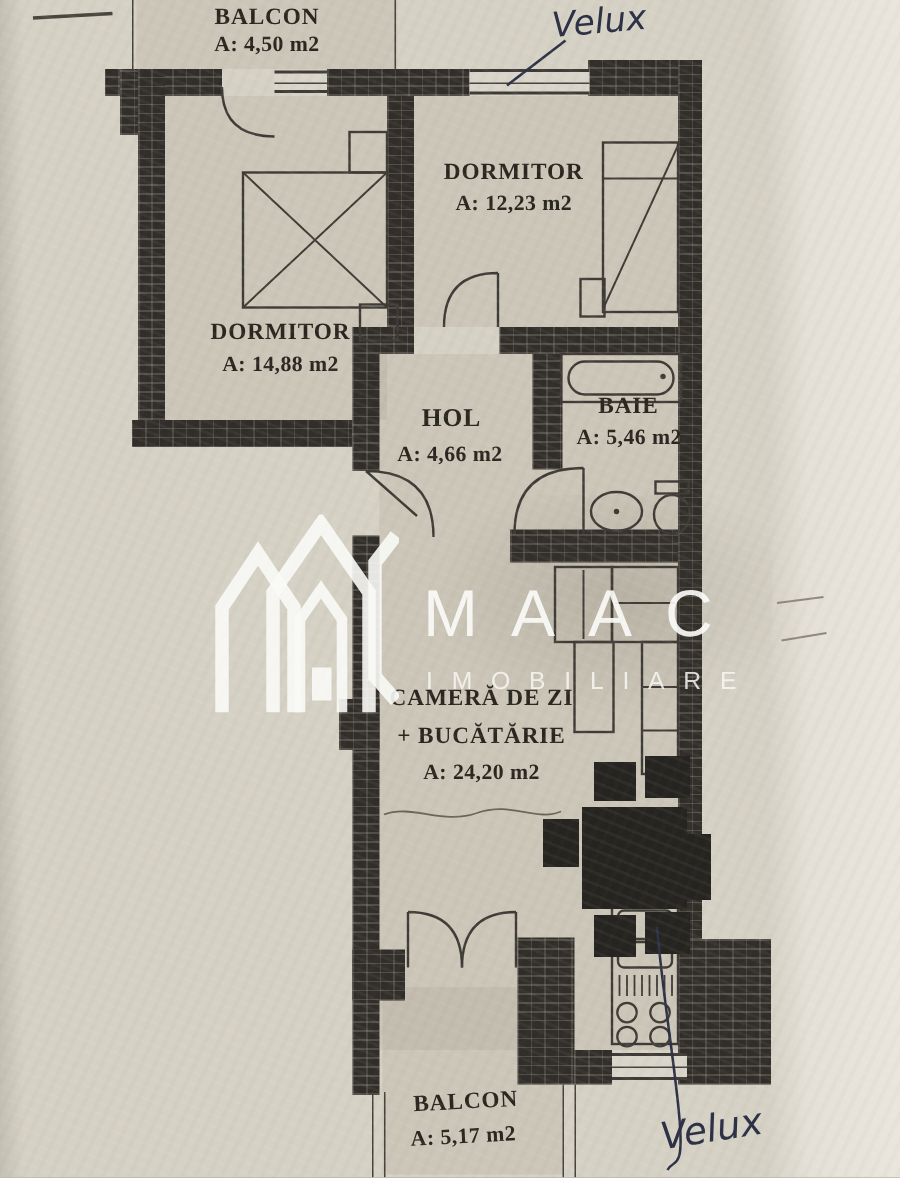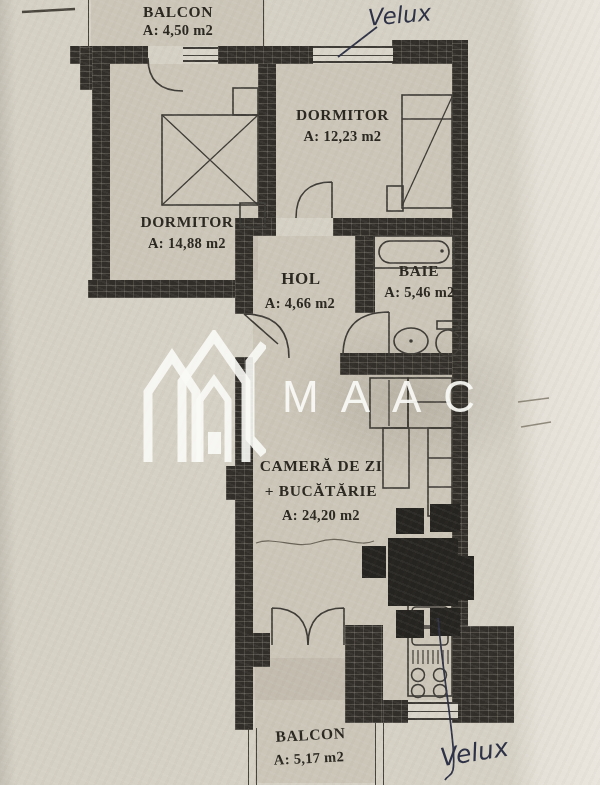--- a/index.html
+++ b/index.html
@@ -169,27 +169,28 @@
 
   <div class="abs label room-name" style="left:255px;top:457px;width:132px;">CAMERĂ DE ZI</div>
   <div class="abs label room-name" style="left:255px;top:482px;width:132px;">+ BUCĂTĂRIE</div>
   <div class="abs label room-area" style="left:255px;top:508px;width:132px;">A: 24,20 m2</div>
 
   <div class="abs label room-name tilt" style="left:253px;top:726px;width:115px;">BALCON</div>
   <div class="abs label room-area tilt" style="left:250px;top:751px;width:118px;">A: 5,17 m2</div>
 
   <div class="abs shade-mid"></div>
 
-  <div class="abs watermark" style="left:0;top:0;width:600px;height:597px;">
+  <div class="abs watermark" style="left:0;top:13px;width:600px;height:597px;">
     <svg class="abs" style="left:138px;top:330px;" width="128" height="132" viewBox="0 0 128 132" fill="none" stroke="rgba(250,250,246,0.9)">
       <path d="M10,132 L10,62 L34,26 L58,62 L58,132" stroke-width="9"></path>
       <path d="M44,132 L44,52 L76,6 L108,52 L108,132" stroke-width="9"></path>
       <path d="M62,132 L62,70 L76,50 L90,70 L90,132" stroke-width="7"></path>
       <rect x="70" y="102" width="13" height="22" fill="rgba(250,250,246,0.9)" stroke="none"></rect>
       <path d="M126,14 L112,32 L112,108 L126,124" stroke-width="9"></path>
     </svg>
     <div class="abs wm-brand" style="left:282px;top:372px;">MAAC</div>
+    <div class="abs wm-tag" style="left:284px;top:432px;">IMOBILIARE</div>
   </div>
 
   <div class="abs ink ink-top" style="left:368px;top:2px;">Velux</div>
   <div class="abs ink ink-bottom" style="left:440px;top:738px;">Velux</div>
 
 </div>
 
 </body></html>

